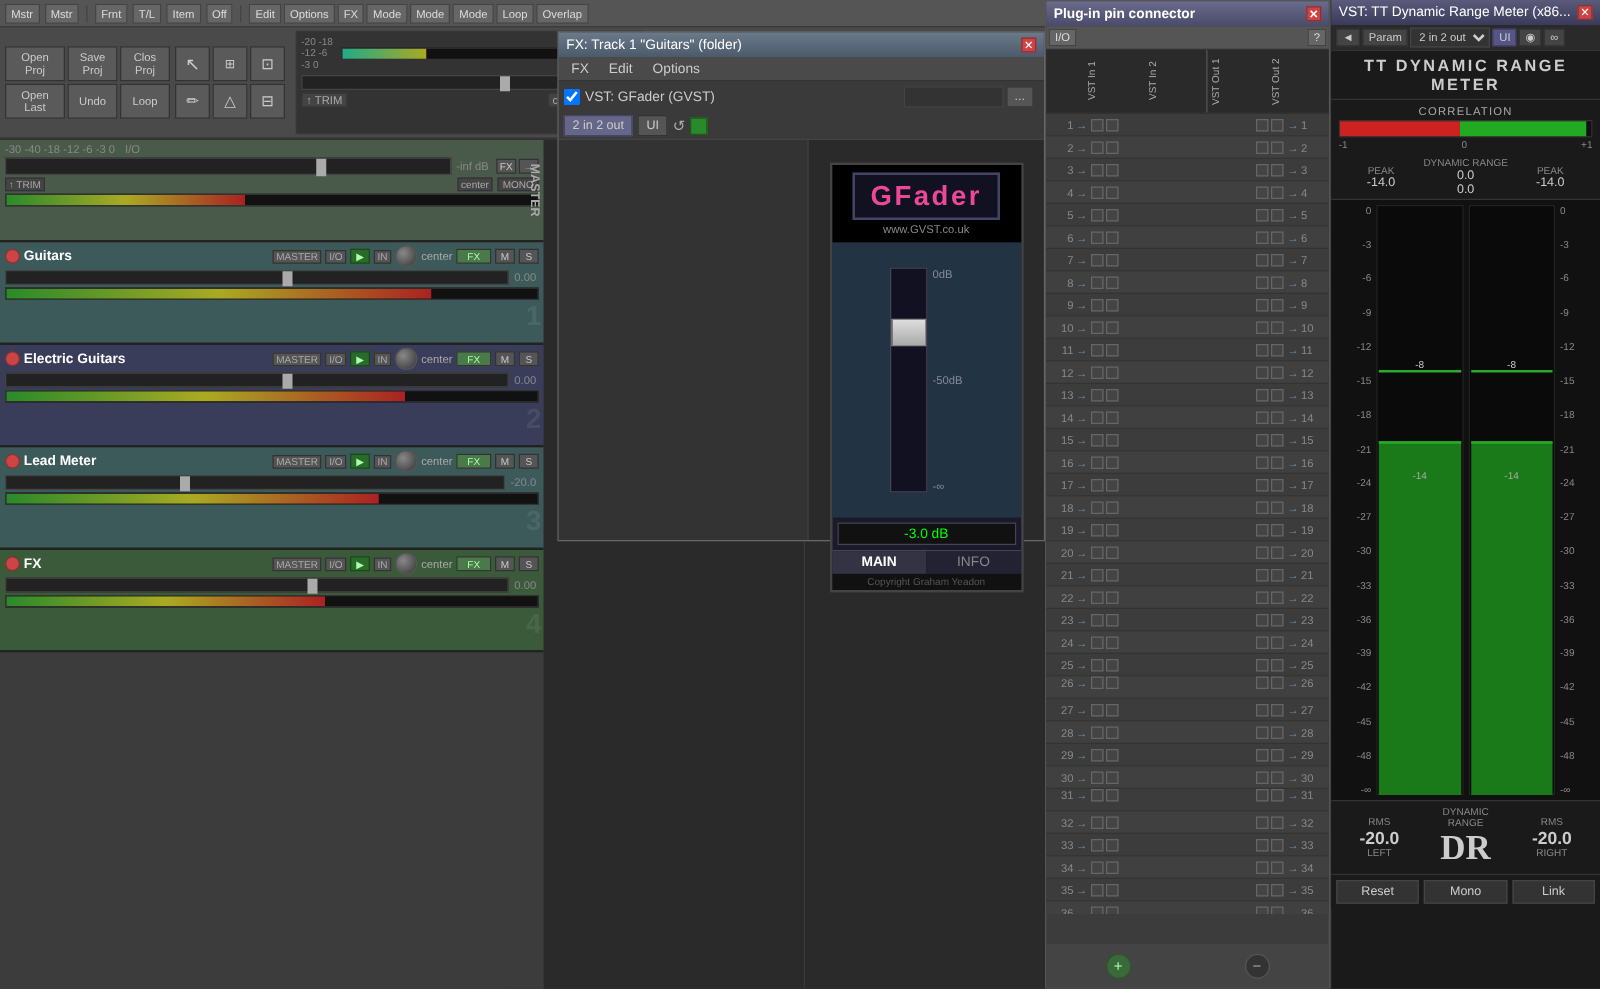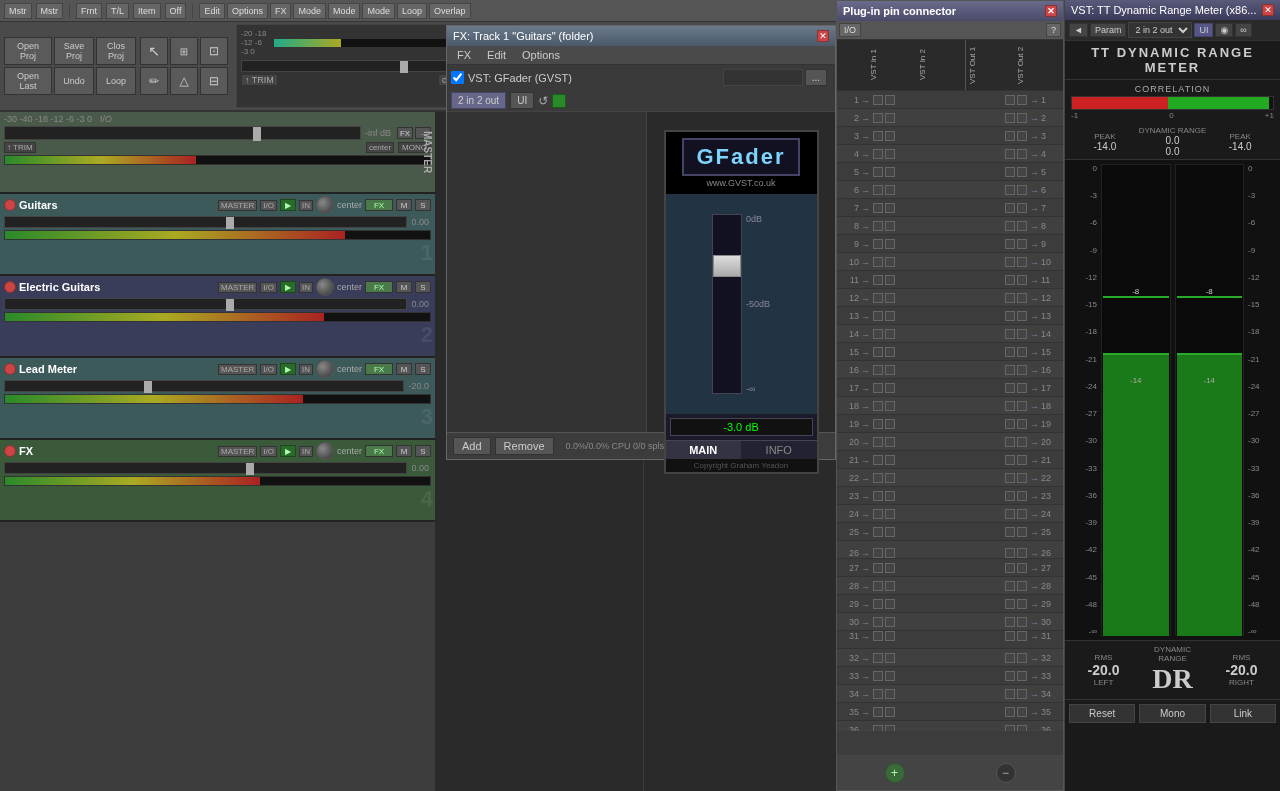--- a/index.html
+++ b/index.html
@@ -982,21 +982,21 @@
     <div class="fx-list">
       <div class="fx-item">
         
       </div>
     </div>
 
     <div class="fx-plugin-view">
       <div class="gfader-plugin">
         <div style="background:#000; padding:6px 8px; display:flex; flex-direction:column; align-items:center;">
           <div style="display:flex; align-items:center; gap:8px; border:2px solid #446; padding:4px 12px; background:#112;">
-            <span style="color:#7dd3fc; font-size:22px; font-weight:bold; letter-spacing:2px;">GFader</span>
+            <span style="color:#ec4899; font-size:22px; font-weight:bold; letter-spacing:2px;">GFader</span>
           </div>
           <span style="color:#888; font-size:9px; margin-top:2px;">www.GVST.co.uk</span>
         </div>
 
         <div class="gfader-meter-area">
           <div class="gfader-fader-track">
             <div class="gfader-handle"></div>
           </div>
 
           <div style="display:flex; flex-direction:column; justify-content:space-between; height:180px; margin-left:4px; font-size:9px; color:#889;">
@@ -1013,25 +1013,20 @@
         <div class="gfader-buttons">
           <div class="gfader-tab gfader-tab-active">MAIN</div>
           <div class="gfader-tab gfader-tab-inactive">INFO</div>
         </div>
 
         <div style="text-align:center; font-size:8px; color:#555; padding:2px; background:#111;">Copyright Graham Yeadon</div>
       </div>
     </div>
   </div>
 
-  <div class="fx-footer">
-    <button class="fx-footer-btn">Add</button>
-    <button class="fx-footer-btn">Remove</button>
-    <span class="fx-footer-status">0.0%/0.0% CPU  0/0 spls</span>
-  </div>
 </div>
 
 <div id="pin-connector">
   <div class="window-titlebar">
     <span>Plug-in pin connector</span>
     <div class="window-close">✕</div>
   </div>
   <div class="pin-toolbar">
     <button class="pin-btn">I/O</button>
     <div style="flex:1;"></div>
@@ -1322,21 +1317,21 @@
         <span style="width: 20px; text-align: right; color: rgb(136, 136, 136); font-size: 9px;">25</span>
         <span style="color: rgb(106, 138, 170); margin: 0px 2px; font-size: 9px;">→</span>
         <div style="width: 10px; height: 10px; border: 1px solid rgb(102, 102, 102); background: rgb(68, 68, 68); cursor: pointer; margin: 0px 1px;"></div>
         <div style="width: 10px; height: 10px; border: 1px solid rgb(102, 102, 102); background: rgb(68, 68, 68); cursor: pointer; margin: 0px 1px;"></div>
         <div style="flex: 1 1 0%;"></div>
         <div style="width: 10px; height: 10px; border: 1px solid rgb(102, 102, 102); background: rgb(68, 68, 68); cursor: pointer; margin: 0px 1px;"></div>
         <div style="width: 10px; height: 10px; border: 1px solid rgb(102, 102, 102); background: rgb(68, 68, 68); cursor: pointer; margin: 0px 1px;"></div>
         <span style="color: rgb(106, 138, 170); margin: 0px 2px; font-size: 9px;">→</span>
         <span style="width: 20px; text-align: left; color: rgb(136, 136, 136); font-size: 9px;">25</span>
       </div>
-      <div class="pin-row" style="display: flex; align-items: flex-end; height: 18px; border-bottom: 1px solid rgb(51, 51, 51); font-size: 9px; padding: 0px 2px; background: rgb(64, 64, 64);">
+      <div class="pin-row" style="display: flex; align-items: flex-start; height: 18px; border-bottom: 1px solid rgb(51, 51, 51); font-size: 9px; padding: 0px 2px; background: rgb(64, 64, 64);">
         <span style="width: 20px; text-align: right; color: rgb(136, 136, 136); font-size: 9px;">26</span>
         <span style="color: rgb(106, 138, 170); margin: 0px 2px; font-size: 9px;">→</span>
         <div style="width: 10px; height: 10px; border: 1px solid rgb(102, 102, 102); background: rgb(68, 68, 68); cursor: pointer; margin: 0px 1px;"></div>
         <div style="width: 10px; height: 10px; border: 1px solid rgb(102, 102, 102); background: rgb(68, 68, 68); cursor: pointer; margin: 0px 1px;"></div>
         <div style="flex: 1 1 0%;"></div>
         <div style="width: 10px; height: 10px; border: 1px solid rgb(102, 102, 102); background: rgb(68, 68, 68); cursor: pointer; margin: 0px 1px;"></div>
         <div style="width: 10px; height: 10px; border: 1px solid rgb(102, 102, 102); background: rgb(68, 68, 68); cursor: pointer; margin: 0px 1px;"></div>
         <span style="color: rgb(106, 138, 170); margin: 0px 2px; font-size: 9px;">→</span>
         <span style="width: 20px; text-align: left; color: rgb(136, 136, 136); font-size: 9px;">26</span>
       </div>

